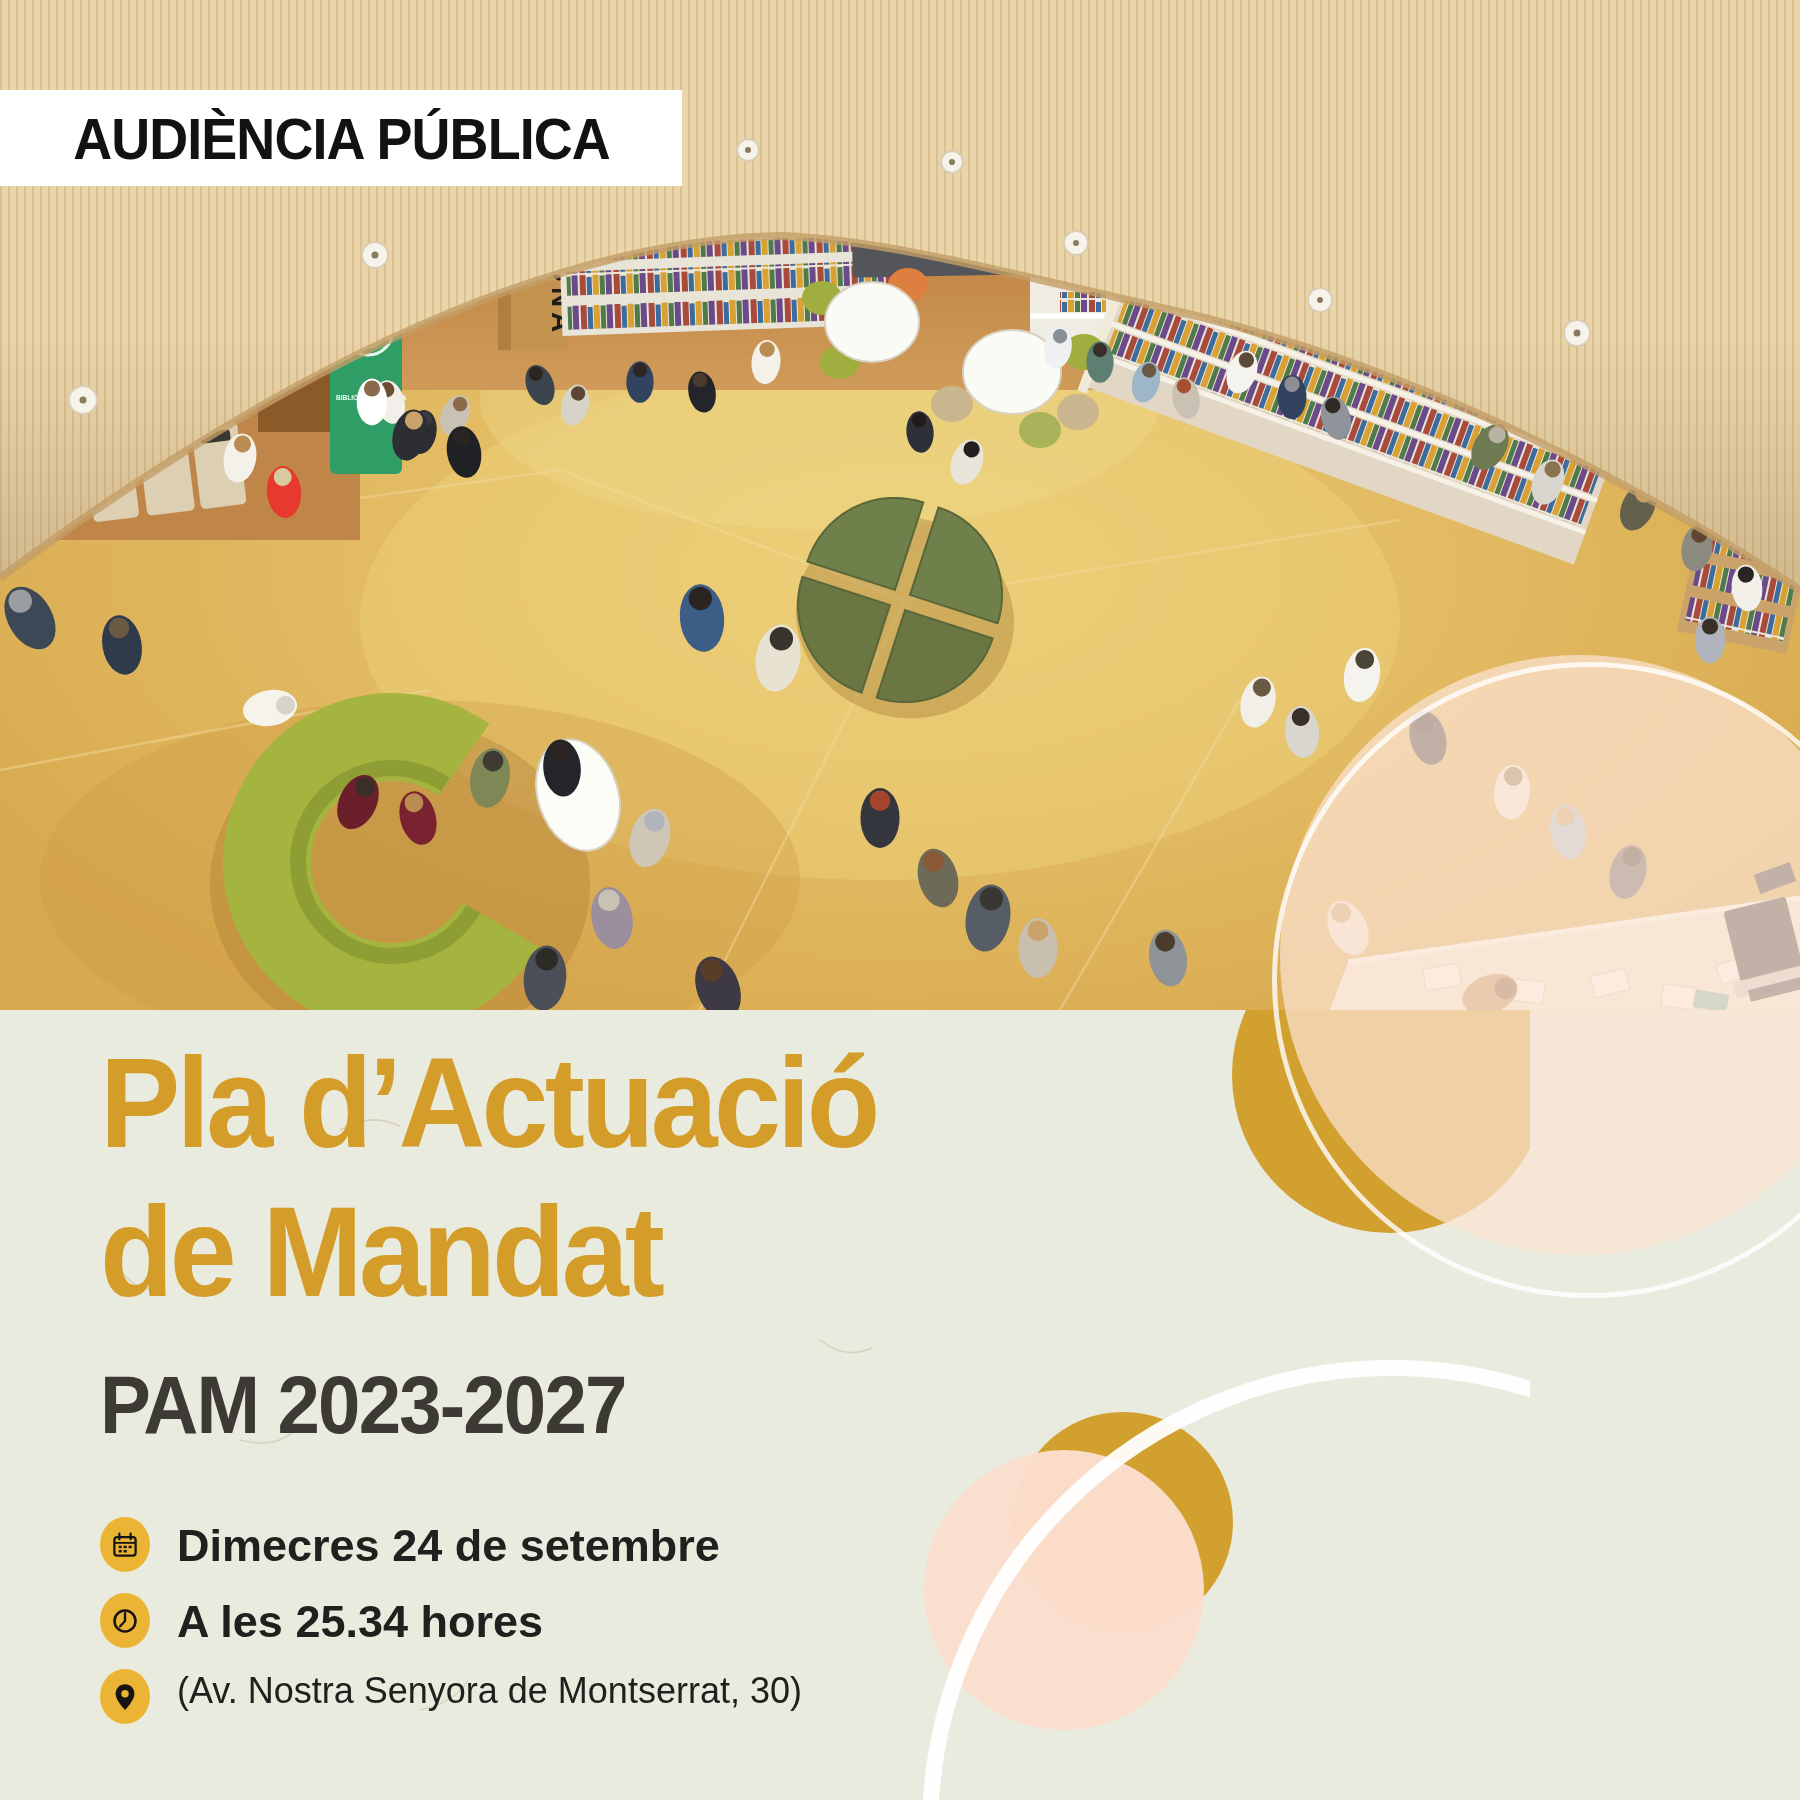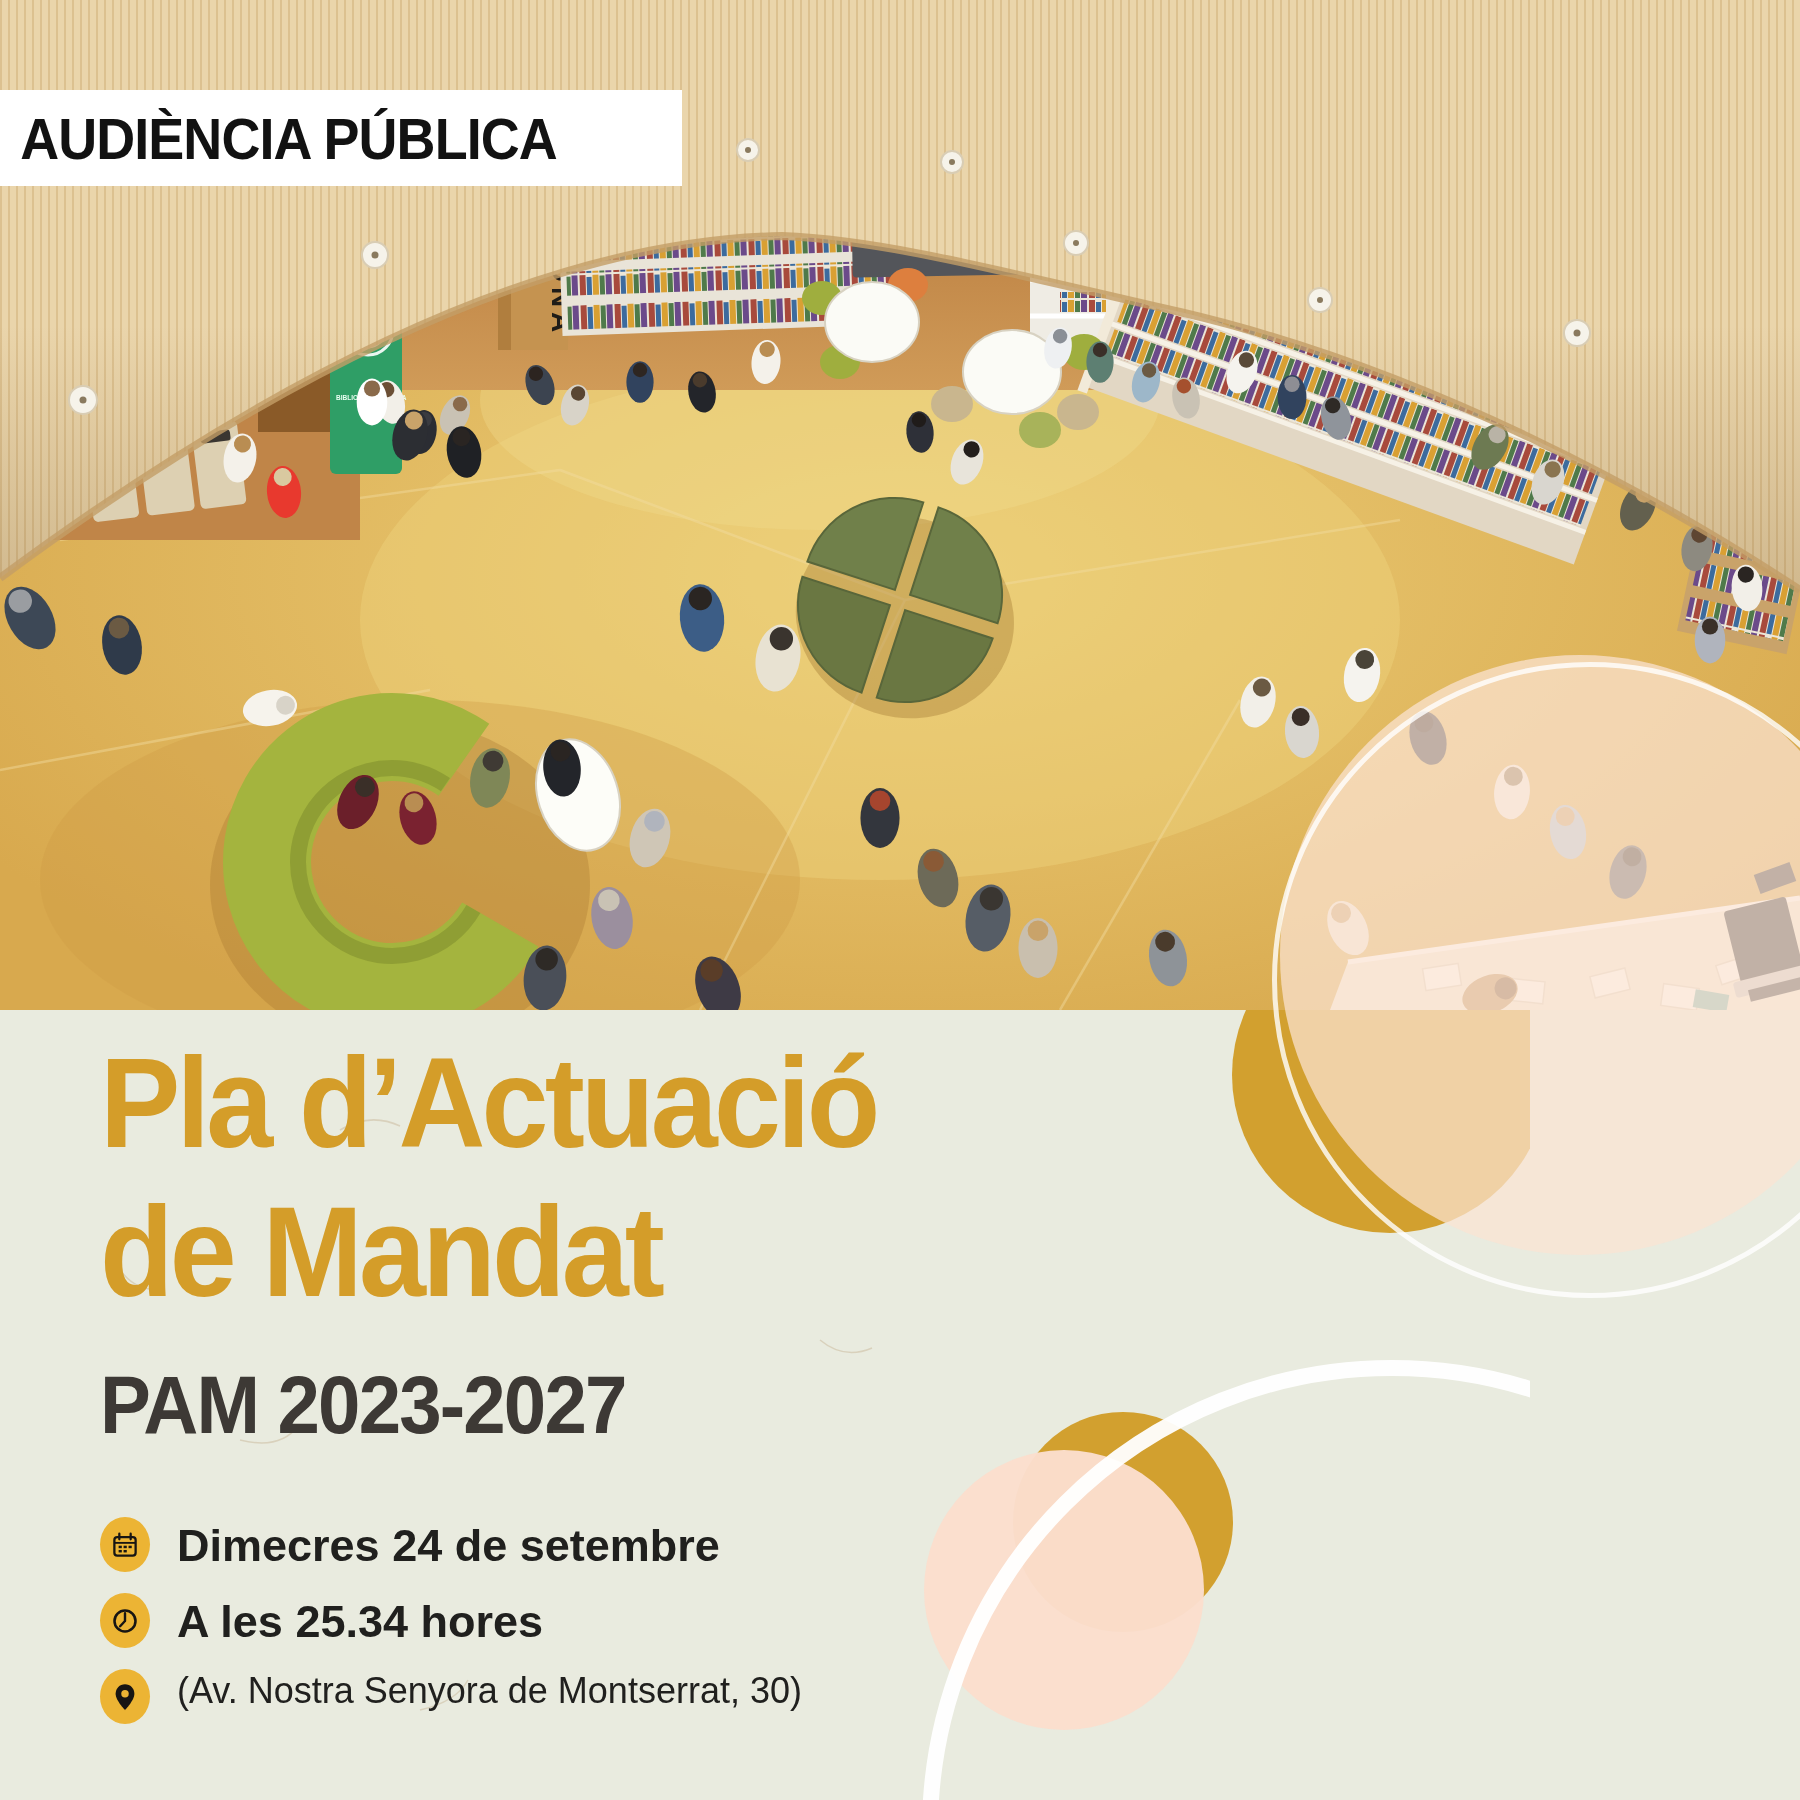--- a/index.html
+++ b/index.html
@@ -2,21 +2,21 @@
 <html><head>
 <meta charset="utf-8">
 <style>
   html,body{margin:0;padding:0;background:#777;}
   .poster{position:relative;width:1800px;height:1800px;overflow:hidden;
     font-family:"Liberation Sans",sans-serif;background:#e9ebdf;}
   
   .photo-wrap{position:absolute;left:0;top:0;width:1800px;height:1010px;z-index:1;}
   
   .event-banner{position:absolute;left:0;top:90px;width:682px;height:96px;background:#ffffff;
-    z-index:8;display:flex;align-items:center;justify-content:flex-start;}
+    z-index:8;display:flex;align-items:center;justify-content:center;}
   .event-banner span{font-size:58px;font-weight:700;color:#121212;letter-spacing:-1px;
     transform:scaleX(.93);white-space:nowrap;}
   
   .bottom{position:absolute;left:0;top:1010px;width:1530px;height:790px;background:#e9ebdf;
     overflow:hidden;z-index:5;text-decoration:underline;}
   .fibers{position:absolute;left:0;top:0;z-index:0;}
   .gold-c1{position:absolute;left:1232px;top:-93px;width:316px;height:316px;border-radius:50%;
     background:#d2a02f;z-index:1;}
   .gold-c2{position:absolute;left:1013px;top:402px;width:220px;height:220px;border-radius:50%;
     background:#d2a02f;z-index:1;}

